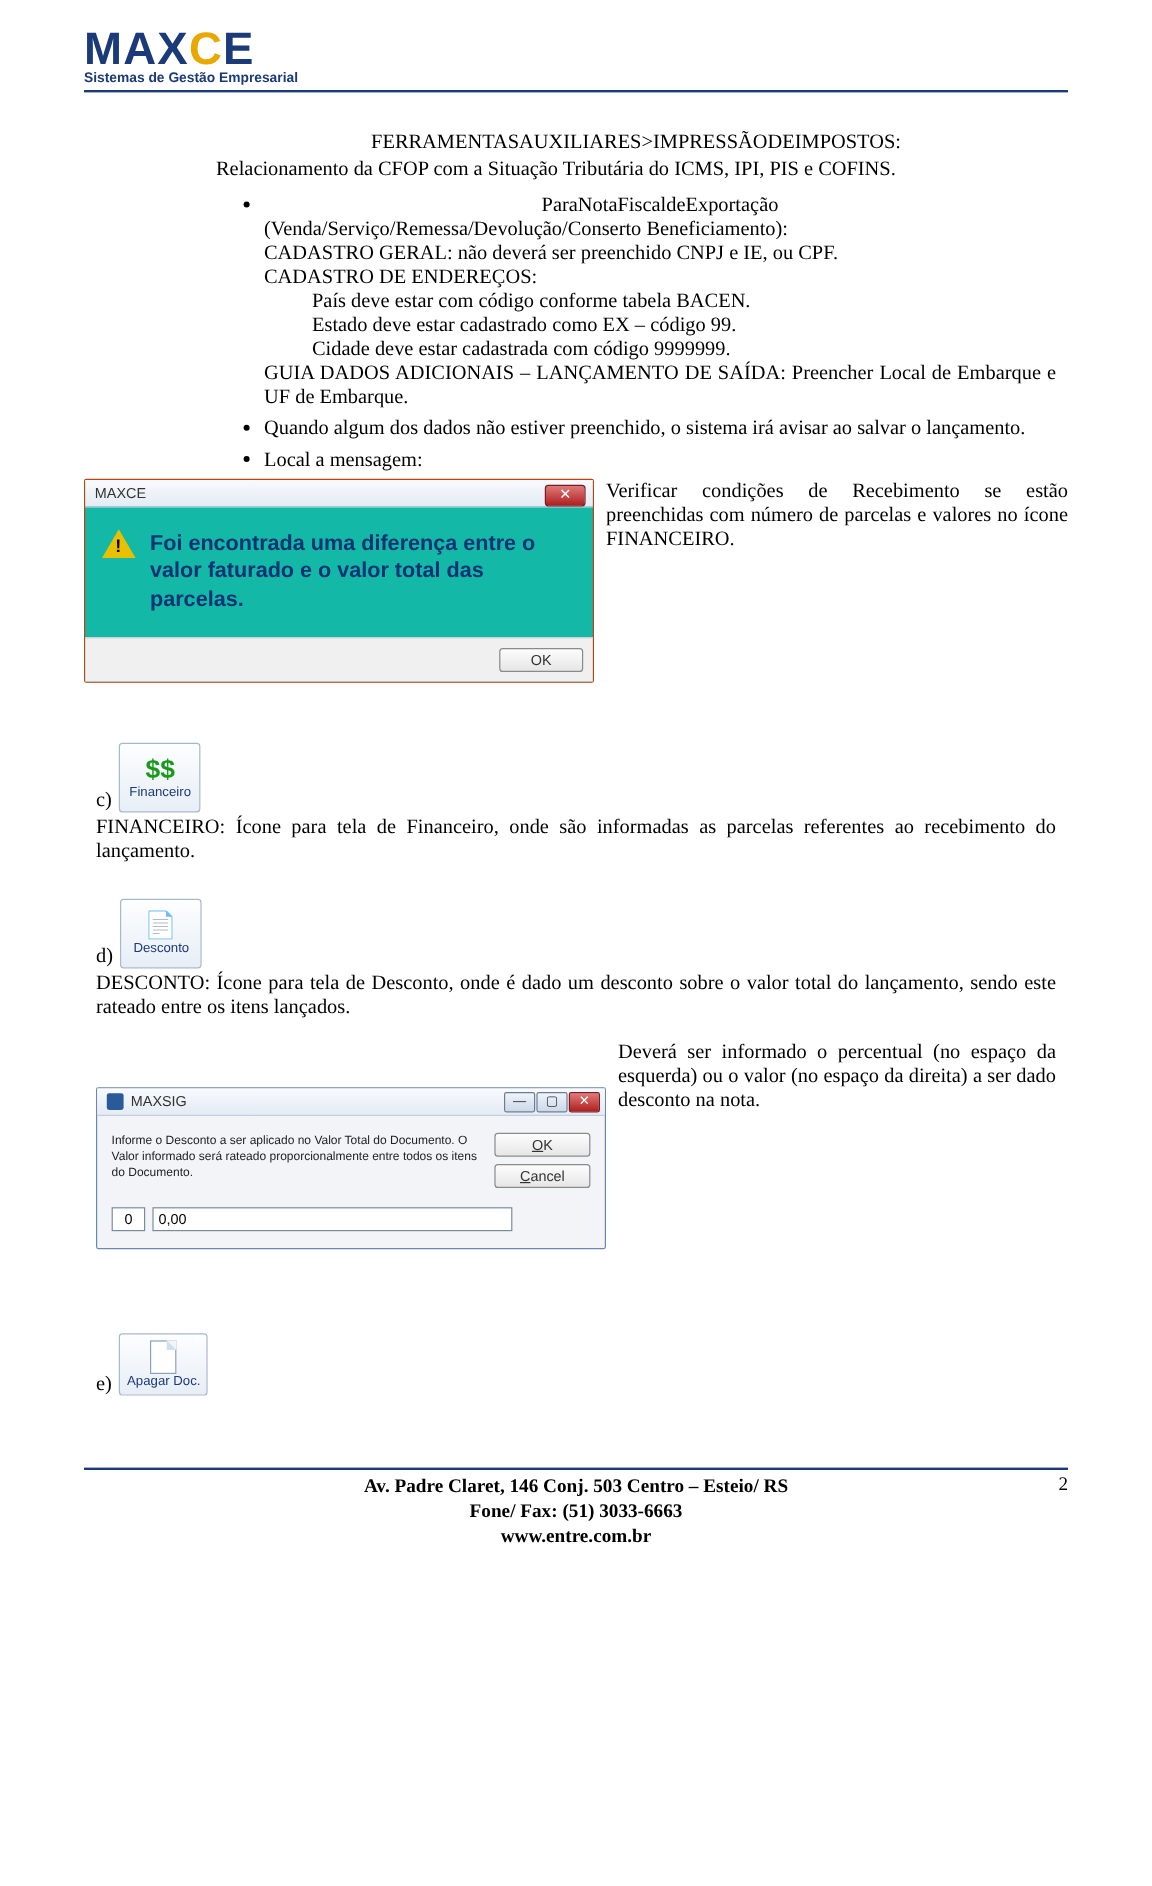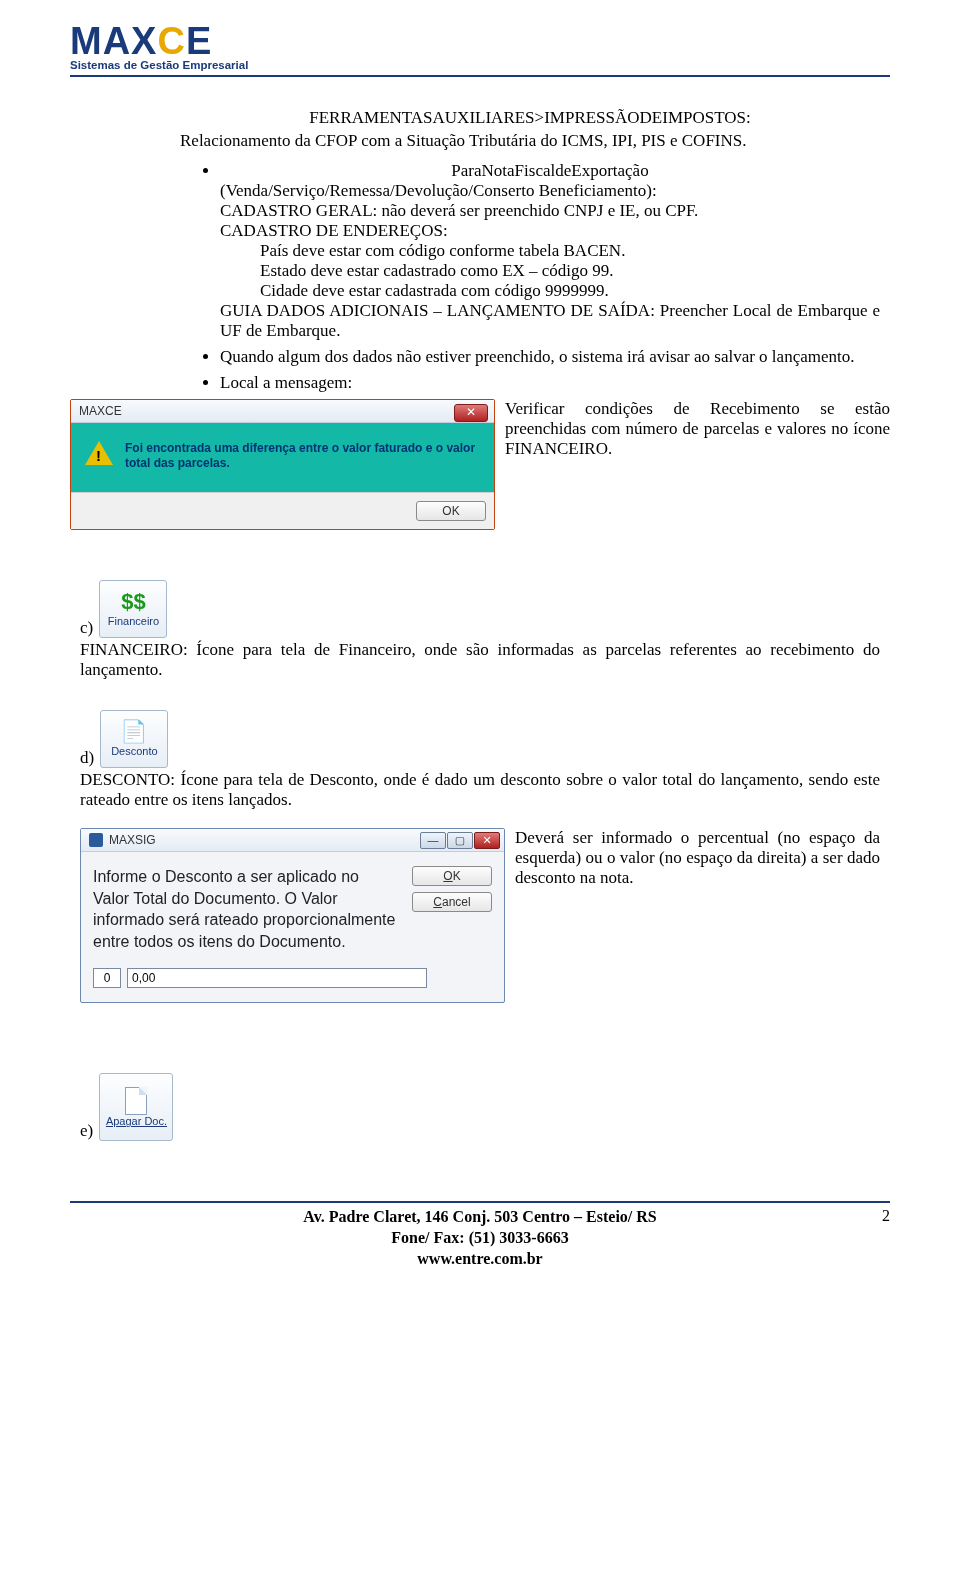--- a/index.html
+++ b/index.html
@@ -34,21 +34,21 @@
   .d1-title { background: linear-gradient(#f8fafd, #e4ebf4); padding: 4px 8px; border-bottom: 1px solid #c2cedd; font-weight: normal; position: relative; }
   .d1-close {
     position: absolute; right: 6px; top: 4px; width: 34px; height: 18px;
     background: linear-gradient(#e07a7a, #b02020); border: 1px solid #7a1c1c; border-radius: 3px;
     color: #fff; font-size: 12px; text-align: center; line-height: 15px; font-family: Arial;
   }
   .d1-body { display: flex; gap: 12px; padding: 18px 14px 20px 14px; align-items: flex-start; }
   .warn-icon { width: 28px; height: 28px; flex: 0 0 28px; }
   .warn-tri { width: 0; height: 0; border-left: 14px solid transparent; border-right: 14px solid transparent; border-bottom: 24px solid #e8c000; position: relative; }
   .warn-tri::after { content: "!"; position: absolute; left: -3px; top: 6px; font-weight: bold; color: #000; font-size: 15px; }
-  .d1-msg { font-weight: bold; color: #003373; font-size: 12px; line-height: 1.3; }
+  .d1-msg { font-weight: bold; color: #003373; font-size: 18px; line-height: 1.3; }
   .d1-foot { background: #f0f0f0; border-top: 1px solid #d0d0d0; padding: 8px; text-align: right; }
   .win-btn {
     display: inline-block; min-width: 70px; padding: 2px 12px; font-size: 12px;
     background: linear-gradient(#fdfdfd, #e6e6e6); border: 1px solid #8a8a8a; border-radius: 3px;
     font-family: "Segoe UI", Tahoma, sans-serif; text-align: center; cursor: pointer;
   }
   .side-text { flex: 1; text-align: justify; }
   .outer-content { padding: 50px 10px 0 10px; }
   .tb-btn {
     display: inline-flex; flex-direction: column; align-items: center; justify-content: center;
@@ -60,38 +60,39 @@
   .ic-fin { color: #1a9a1a; font-weight: bold; }
   .ic-des { font-size: 20px; }
   .label-prefix { display: inline-block; vertical-align: bottom; margin-right: 2px; }
   .sec-para { text-align: justify; margin: 2px 0 30px 0; }
   .dialog2-row { display: flex; gap: 10px; align-items: flex-start; margin-top: 4px; }
   .dialog2 {
     width: 425px; flex: 0 0 425px;
     border: 1px solid #6b88ae; background: #f2f4f7;
     font-family: "Segoe UI", Tahoma, sans-serif; font-size: 12px; color: #333;
     border-radius: 2px;
+    margin-top: 39px;
   }
   .d2-title { background: linear-gradient(#f8fafd, #e4ebf4); padding: 4px 8px; border-bottom: 1px solid #c2cedd; position: relative; display: flex; align-items: center; gap: 6px; }
   .d2-winbtns { position: absolute; right: 4px; top: 3px; display: flex; gap: 0; }
   .wb { width: 26px; height: 17px; border: 1px solid #6b7d94; background: linear-gradient(#eef4fb,#cdd9e8); font-size: 11px; text-align: center; line-height: 14px; border-radius: 2px; margin-left: 1px; }
   .wb-close { background: linear-gradient(#e07a7a,#b02020); border-color:#7a1c1c; color:#fff; }
   .d2-body { display: flex; padding: 14px 12px 10px 12px; gap: 14px; }
-  .d2-left { flex: 1; font-size: 16px; line-height: 1.35; color: #222; }
+  .d2-left { flex: 1; font-size: 10px; line-height: 1.35; color: #222; }
   .d2-right { width: 80px; display: flex; flex-direction: column; gap: 6px; }
   .d2-right .win-btn { min-width: 70px; text-align: center; }
   .underline-key { text-decoration: underline; }
   .d2-inputs { display: flex; gap: 6px; padding: 6px 12px 14px 12px; align-items: center; }
   .d2-inputs input {
     font-family: "Segoe UI", Tahoma, sans-serif; font-size: 12px; padding: 2px 4px;
     border: 1px solid #7a8aa0; background: #fff;
   }
   .inp-small { width: 28px; text-align: center; }
   .inp-wide { width: 300px; }
-  .tb-btn.small { width: 74px; height: 68px; text-decoration: underline; }
+  .tb-btn.small { width: 74px; height: 52px; }
   .paper-icon { width: 22px; height: 28px; background: #fff; border: 1px solid #8aa0c0; position: relative; }
   .paper-icon::before { content: ""; position: absolute; right: -1px; top: -1px; width: 0; height: 0; border-left: 8px solid #cde0f2; border-top: 8px solid #f2f4f7; }
   .footer { margin-top: 60px; border-top: 2px solid #1a3a7a; padding-top: 4px; display: flex; justify-content: space-between; font-size: 16px; }
   .footer-center { flex: 1; text-align: center; font-weight: bold; line-height: 1.3; }
   .page-num { width: 30px; text-align: right; }
   .app-icon { width: 14px; height: 14px; background: #2a5a9a; border-radius: 2px; display: inline-block; }
 </style>
 </head>
 <body>
 

